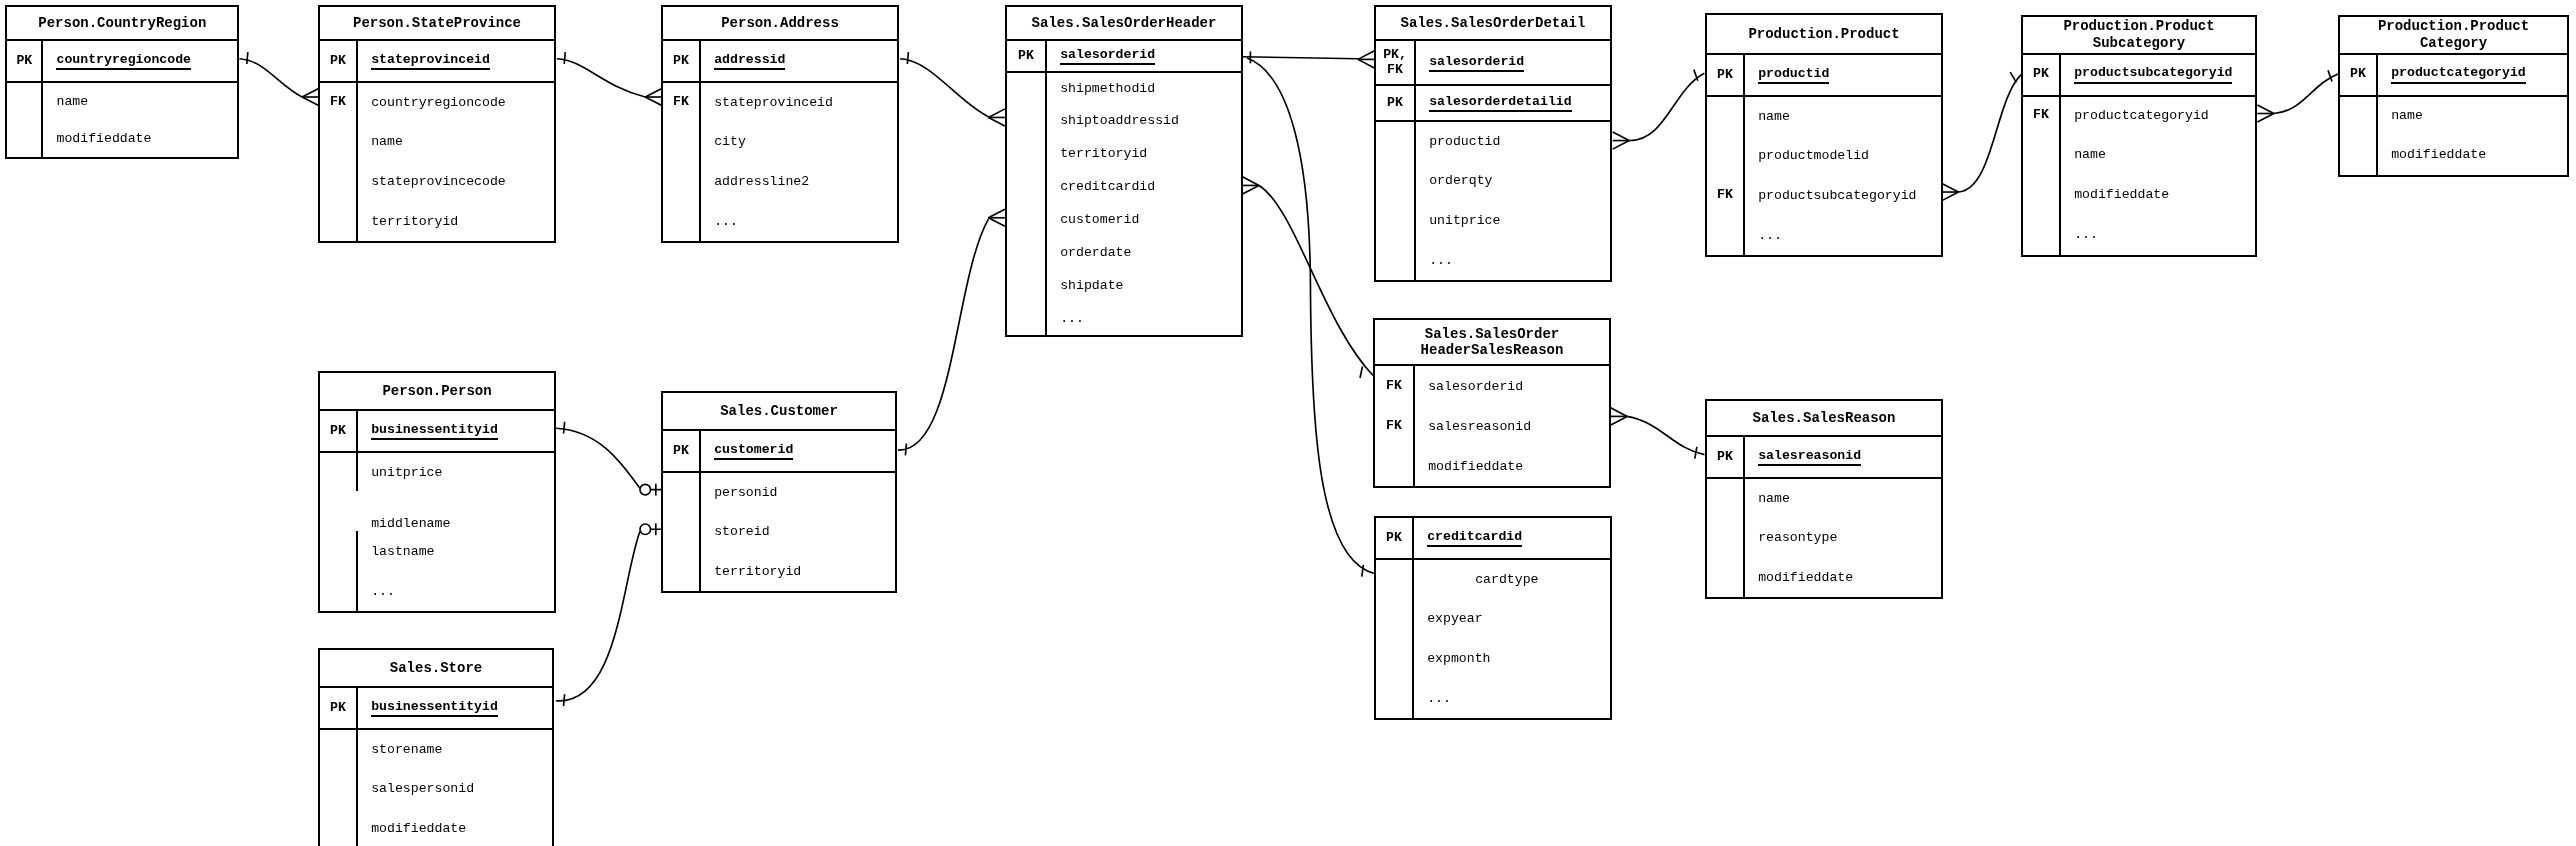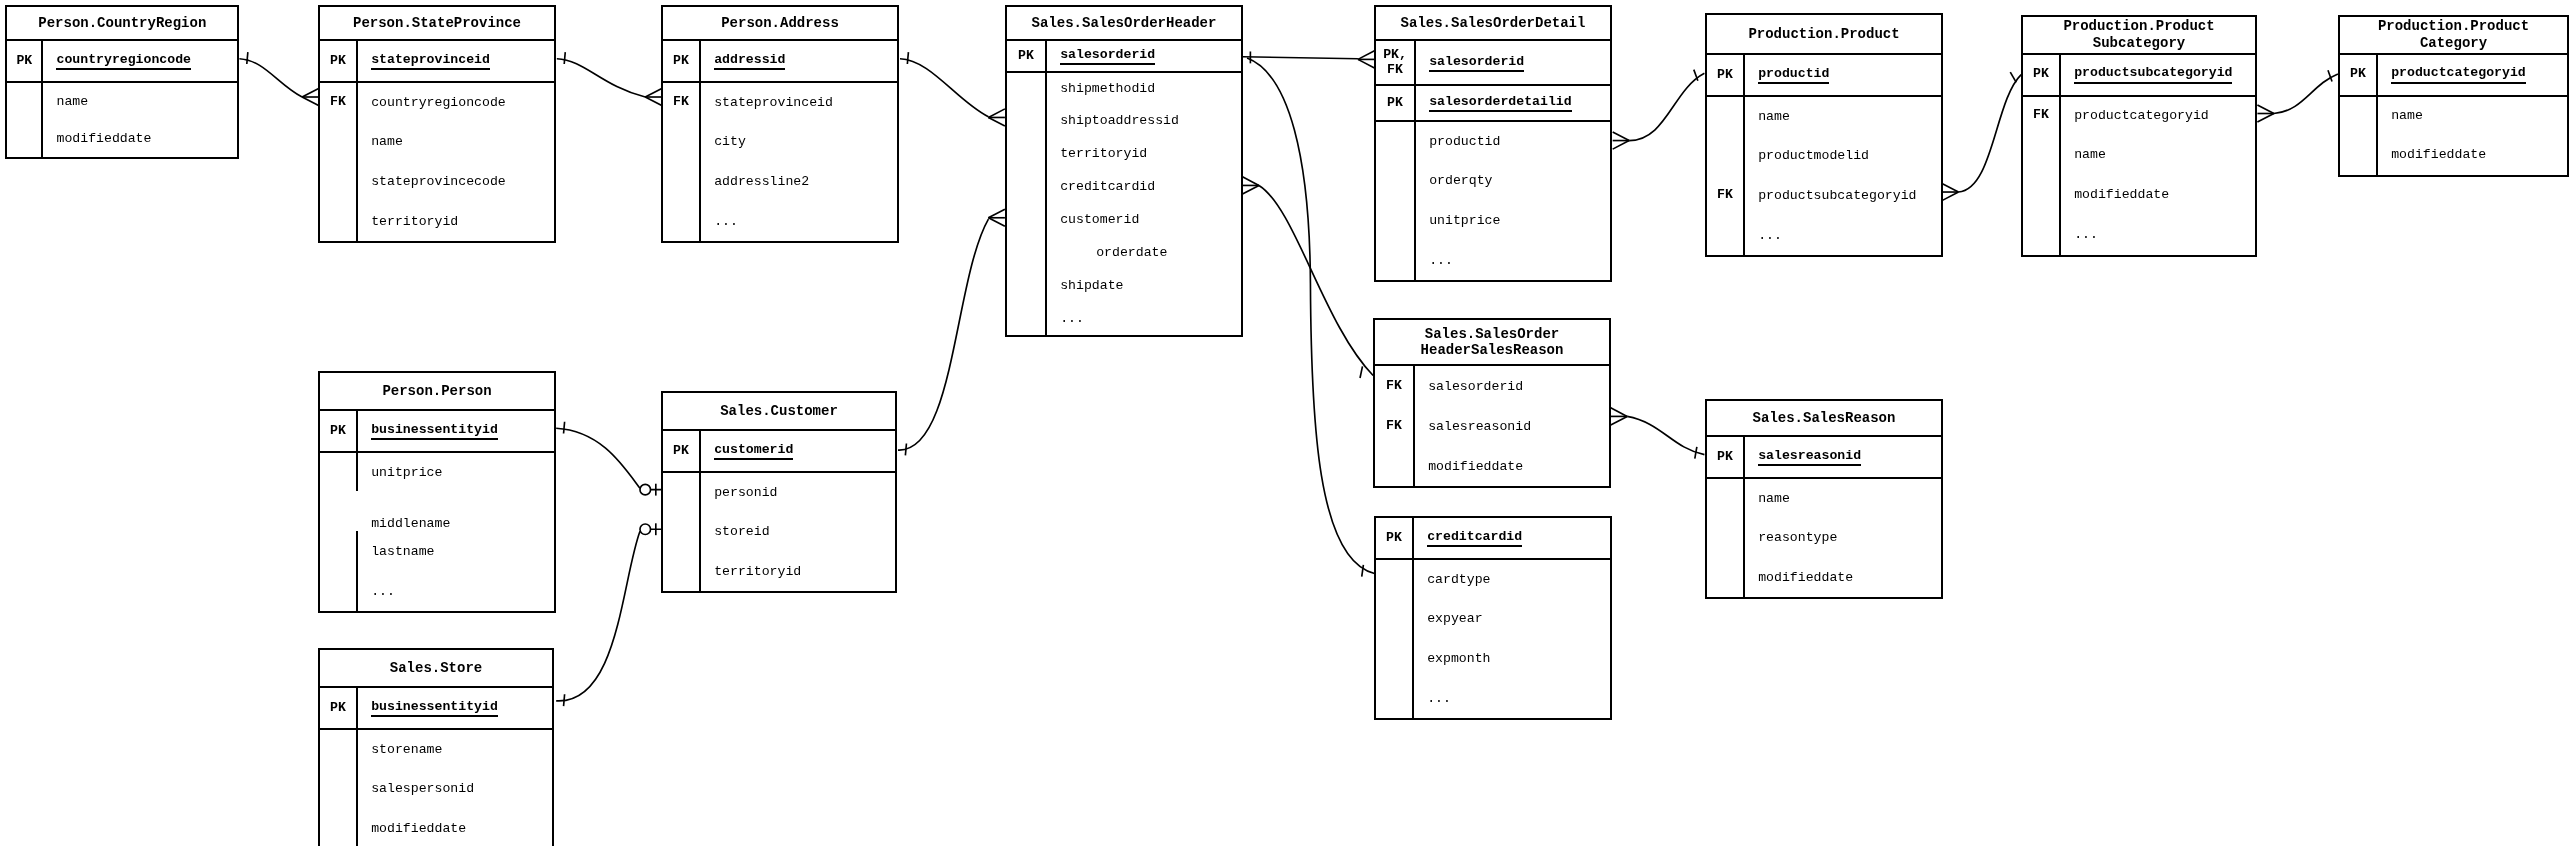--- a/index.html
+++ b/index.html
@@ -230,21 +230,21 @@
         <div class="field">
           <span>creditcardid</span>
         </div>
       </div>
       <div class="row" style="height: 33px;">
         <div class="key" style="width: 40px;"></div>
         <div class="field">
           <span>customerid</span>
         </div>
       </div>
-      <div class="row" style="height: 33px; gap: 36px;">
+      <div class="row" style="height: 33px;">
         <div class="key" style="width: 40px;"></div>
         <div class="field">
           <span>orderdate</span>
         </div>
       </div>
       <div class="row" style="height: 33px;">
         <div class="key" style="width: 40px;"></div>
         <div class="field">
           <span>shipdate</span>
         </div>
@@ -434,21 +434,21 @@
         </div>
       </div>
     </div>
     <div class="tbl" style="left: 1374px; top: 516px; width: 238px;">
       <div class="row" style="height: 40px;">
         <div class="key" style="width: 38px;">PK</div>
         <div class="field">
           <span class="pk">creditcardid</span>
         </div>
       </div>
-      <div class="row sep" style="height: 40px;">
+      <div class="row sep" style="height: 40px; gap: 48px;">
         <div class="key" style="width: 38px;"></div>
         <div class="field">
           <span>cardtype</span>
         </div>
       </div>
       <div class="row" style="height: 40px;">
         <div class="key" style="width: 38px;"></div>
         <div class="field">
           <span>expyear</span>
         </div>

